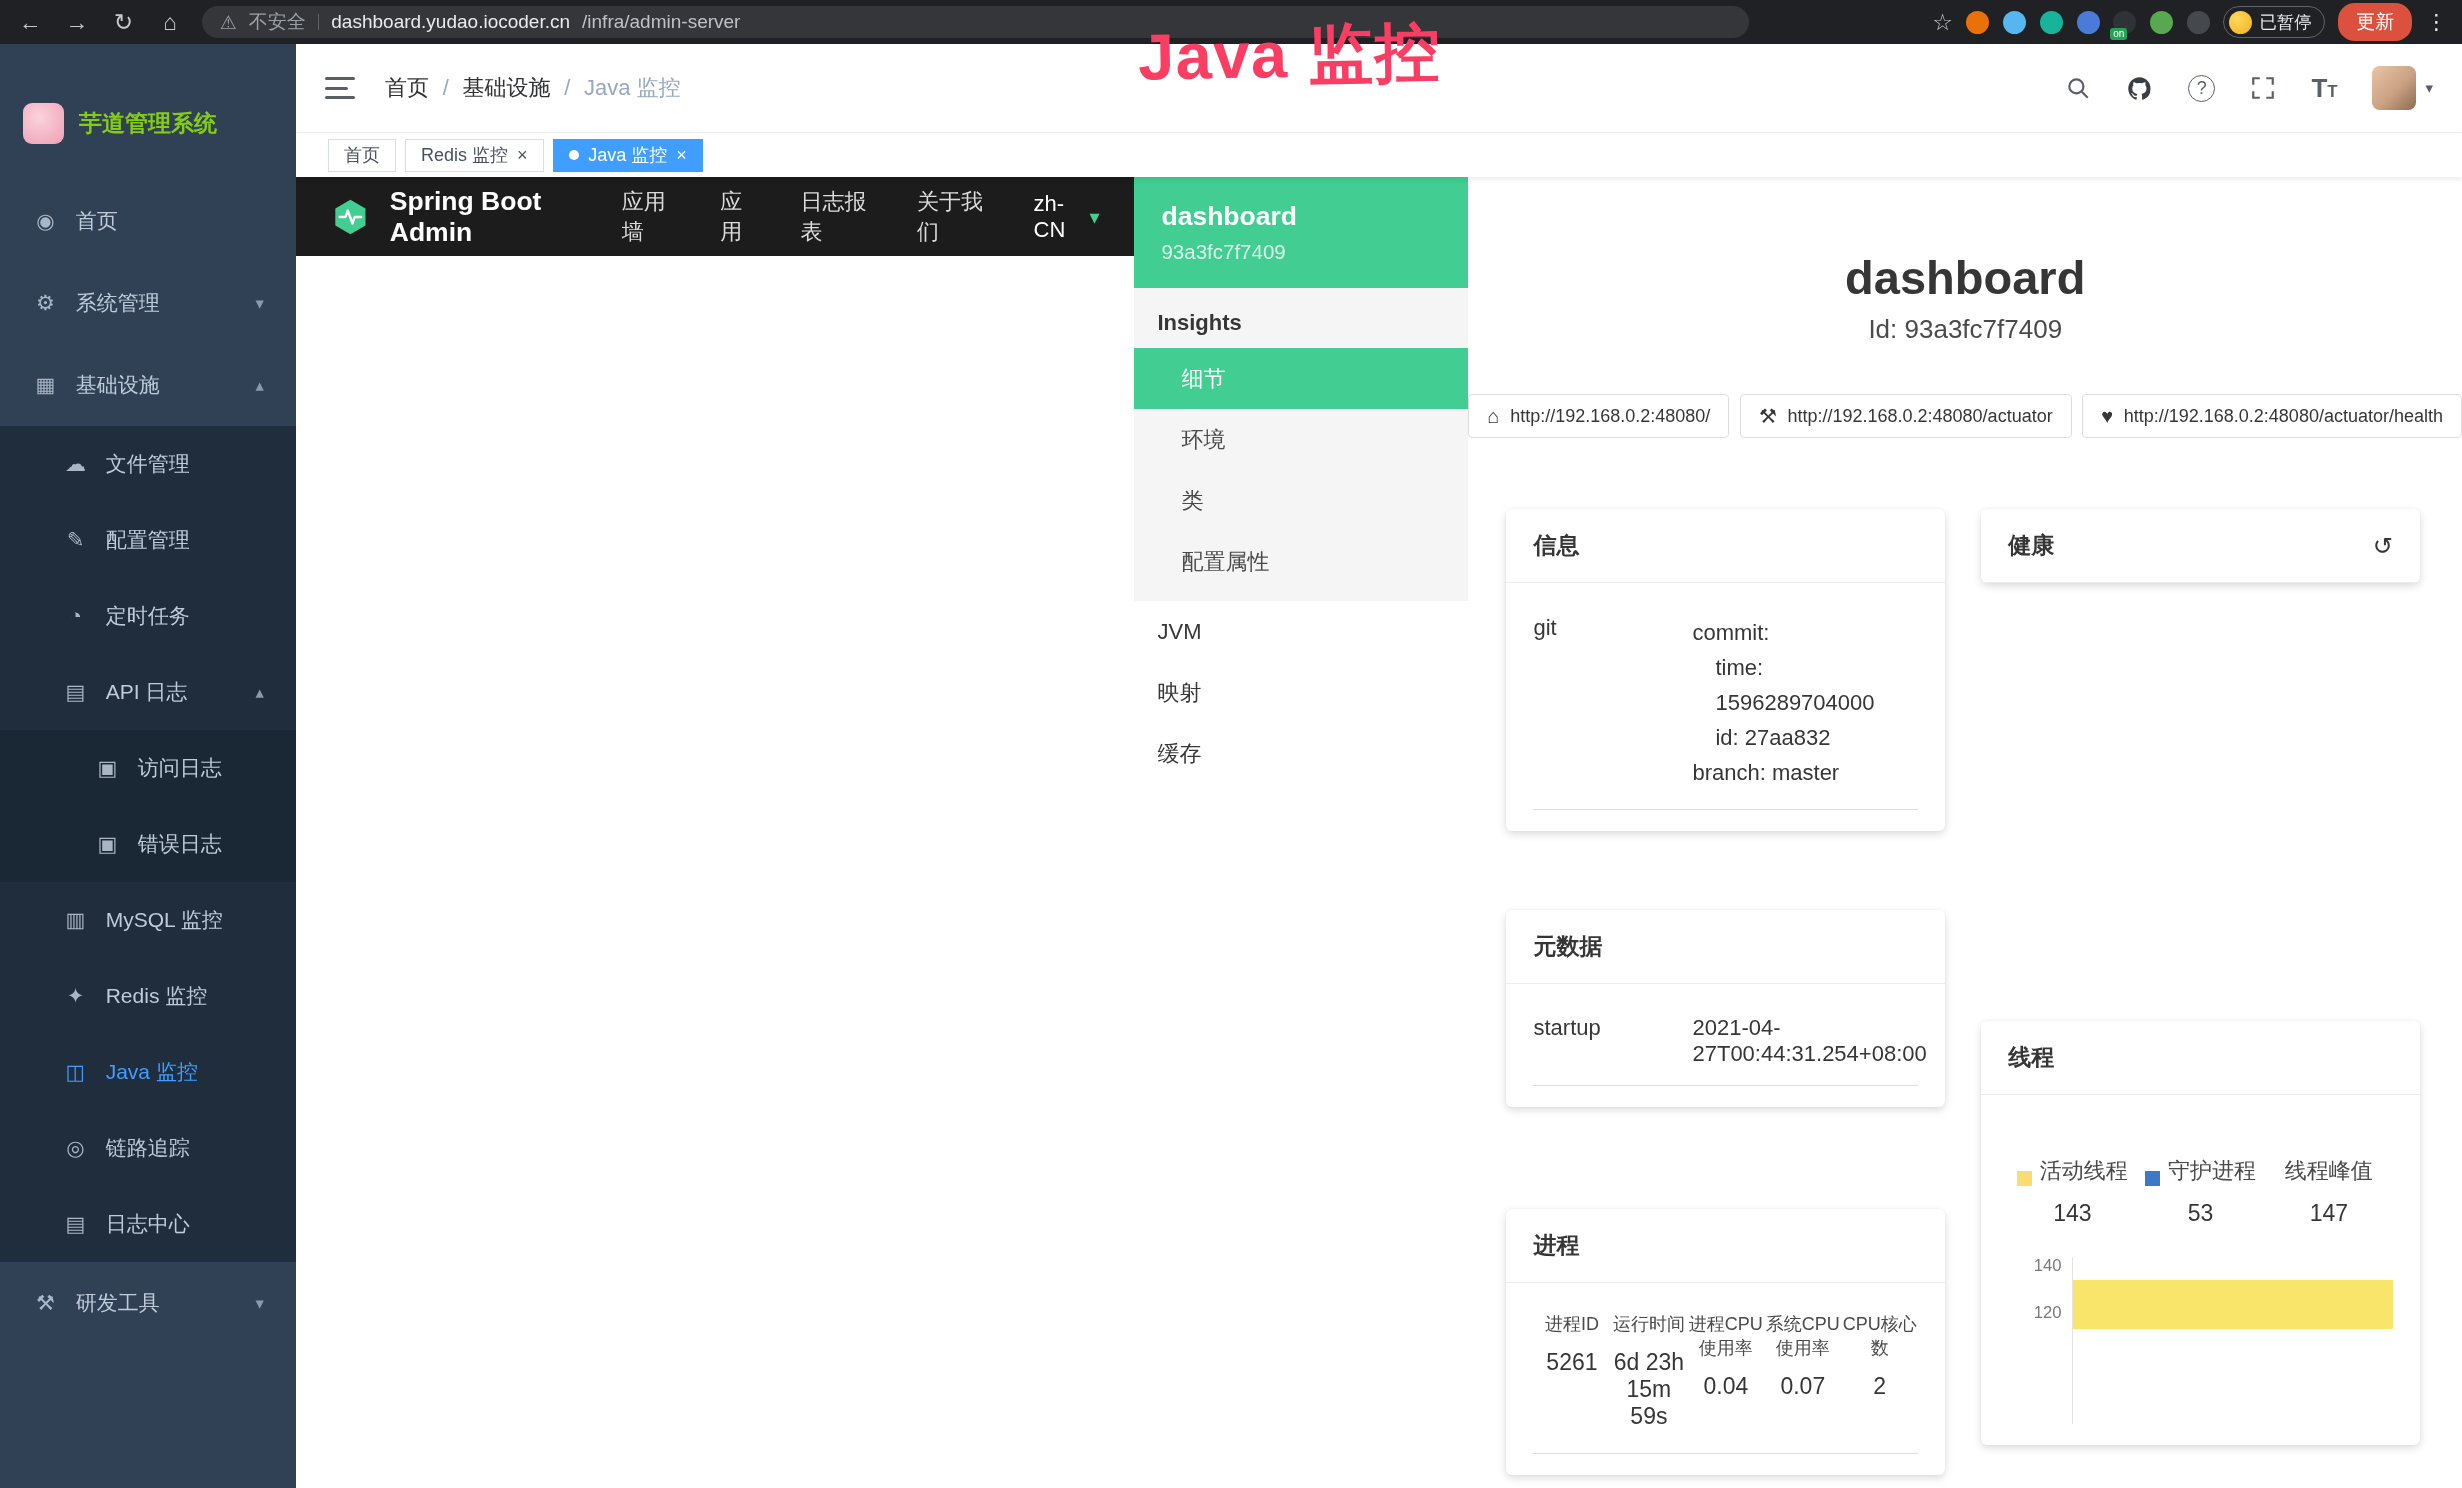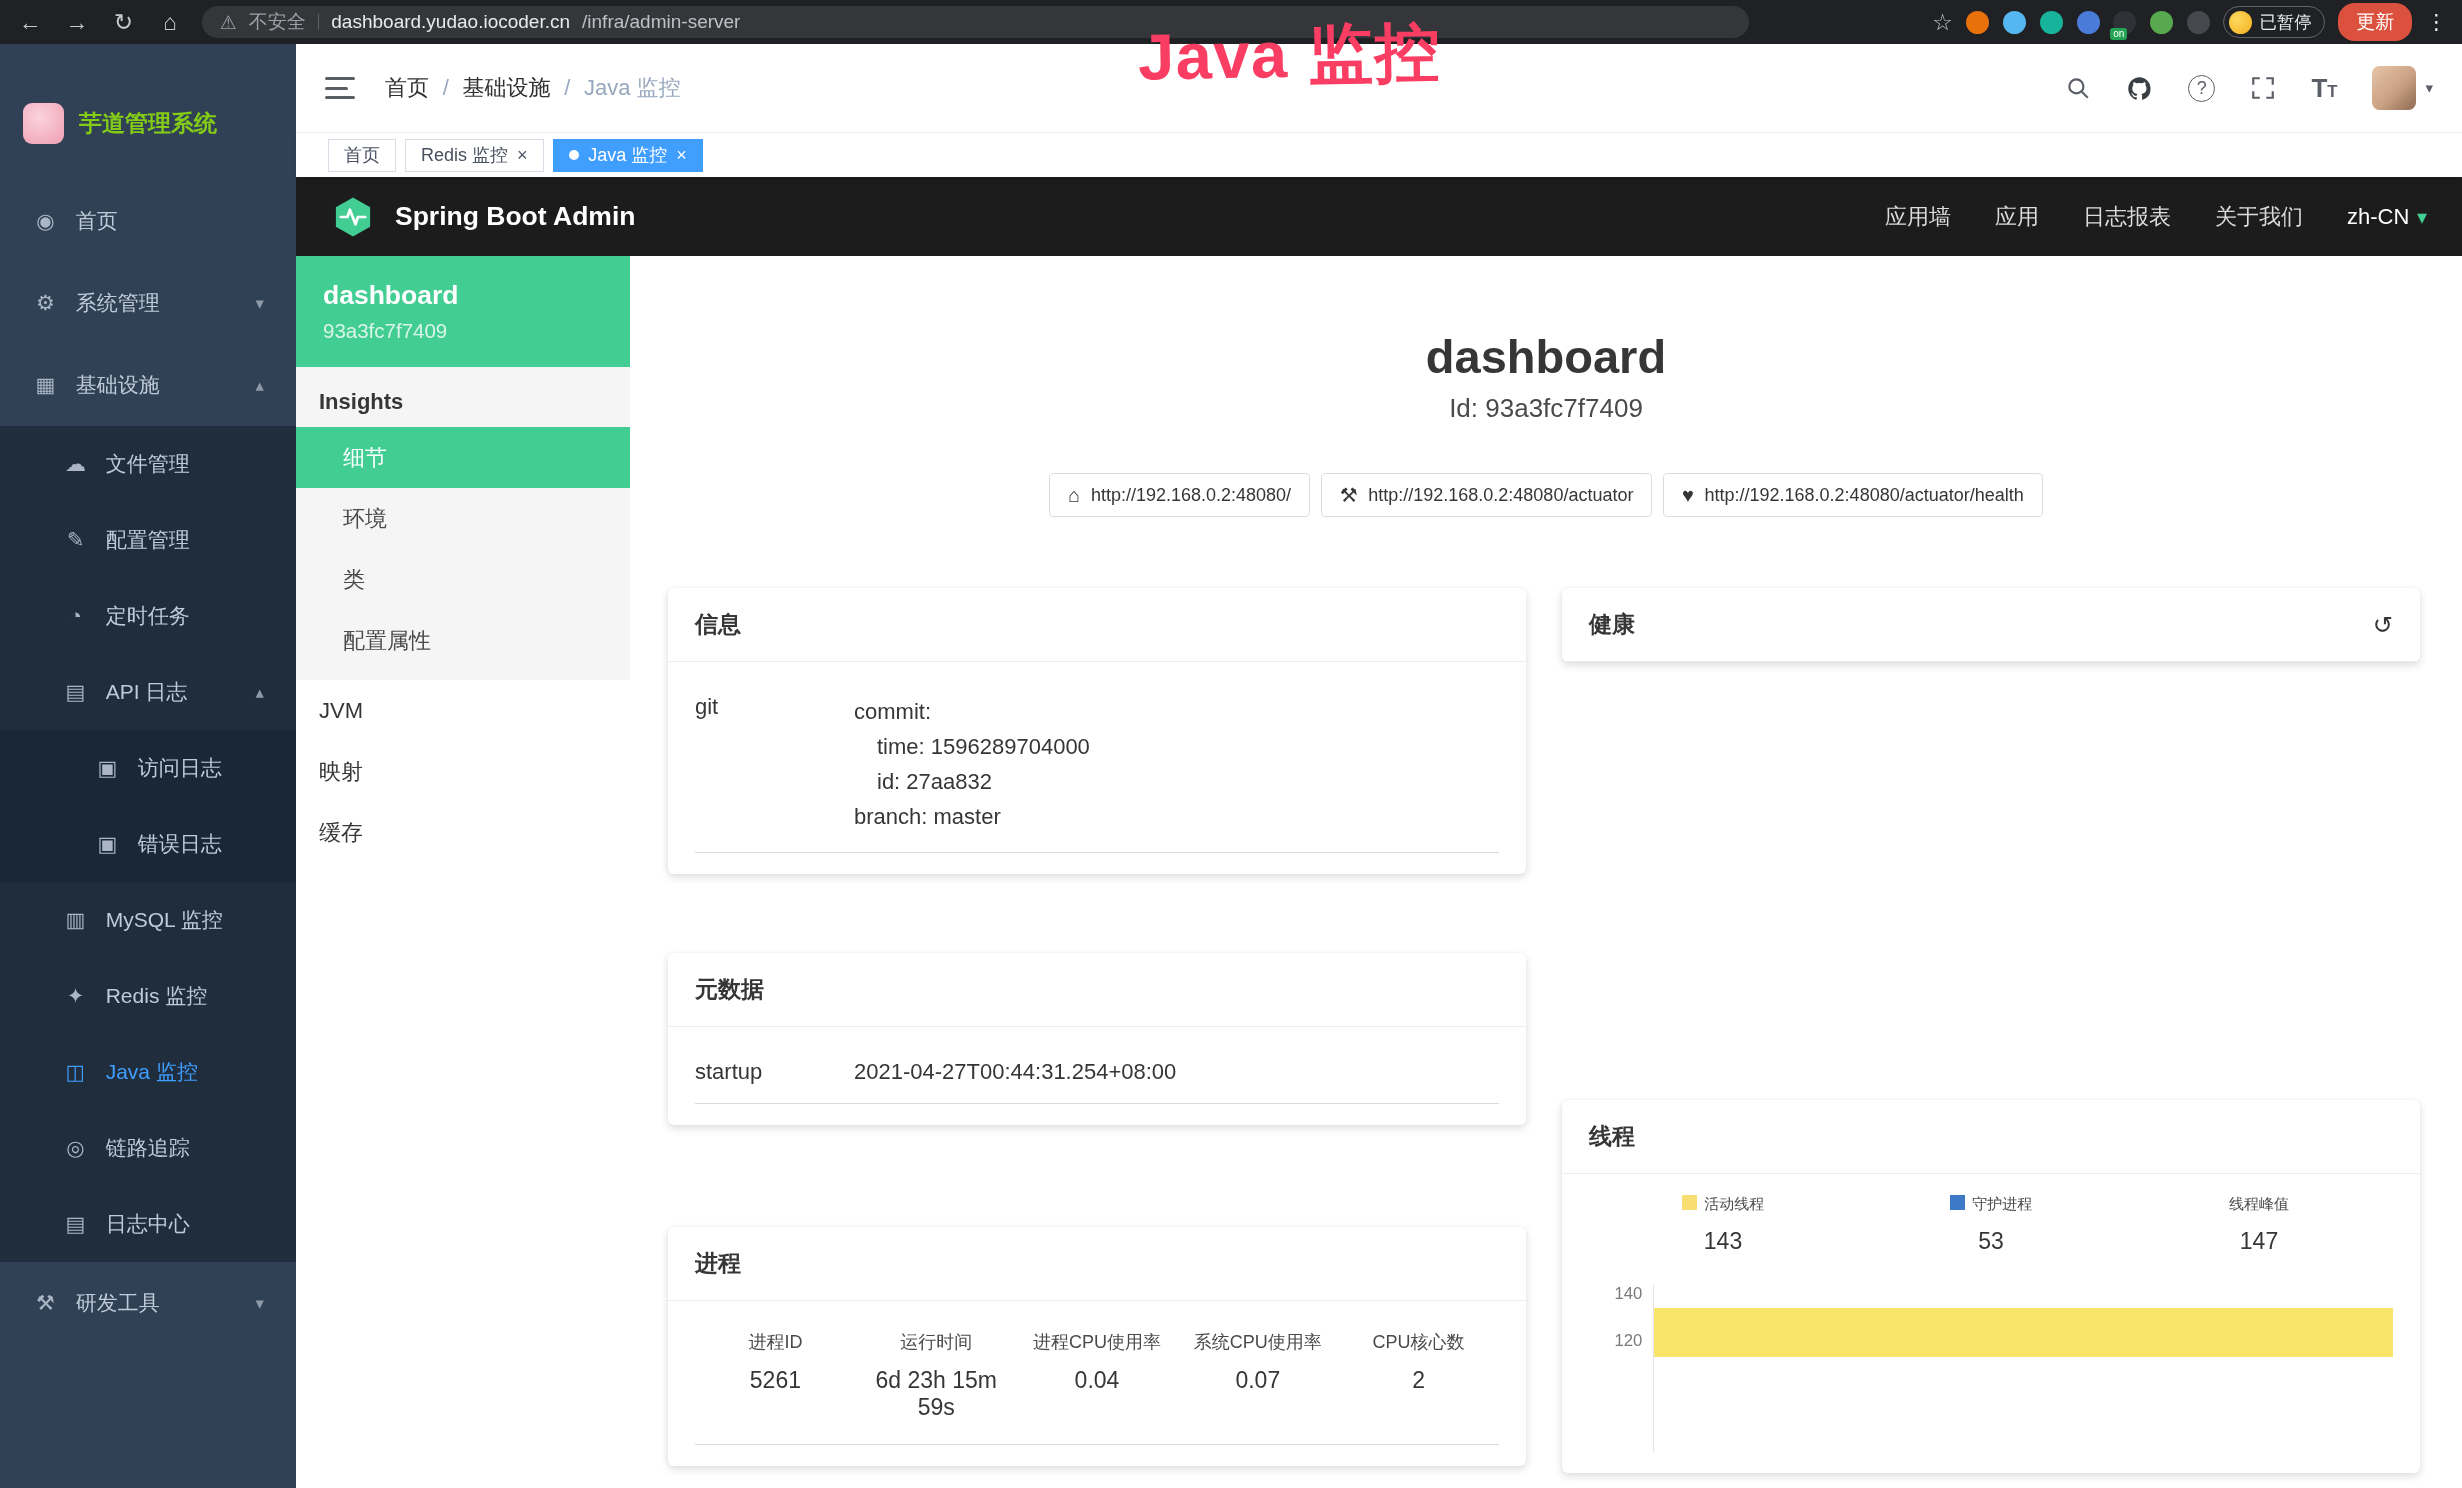--- a/index.html
+++ b/index.html
@@ -74,21 +74,21 @@
   
   .tab-bar { height:44px; background:#fff; display:flex; align-items:center; padding:0 32px;
     gap:9px; box-shadow:0 3px 6px rgba(0,0,0,.07); position:relative; z-index:3; }
   .tab { height:33px; display:flex; align-items:center; gap:9px; padding:0 15px;
     border:0.8px solid #d8dce5; font-size:18px; color:#495060; background:#fff; cursor:pointer; }
   .tab.active { background:#409eff; border-color:#409eff; color:#fff; }
   .tab .dot { width:10.6px; height:10.6px; border-radius:50%; background:#fff; }
   .tab .close { font-size:18px; }
 
   
-  .sba { flex:1; display:flex; flex-direction:column; min-height:0; }
+  .sba { flex:1; display:flex; flex-direction:row; min-height:0; }
   .sba-header { height:79px; background:#1c1c1c; display:flex; align-items:center;
     padding:0 35px; gap:20px; }
   .brand { color:#fff; font-size:26.5px; font-weight:bold; }
   .sba-nav { margin-left:auto; display:flex; gap:44px; align-items:center; font-size:22px;
     color:#dcdcdc; }
   .locale { display:flex; align-items:center; gap:7.6px; color:#fff; }
   .locale .mi-caret { color:#42cd92; font-size:20px; }
 
   .sba-body { flex:1; display:flex; min-height:0; }
   .sba-sidebar { width:334px; flex-shrink:0; background:#fff; }
@@ -132,22 +132,22 @@
   .h-label { font-weight:bold; color:#363636; }
   .up { color:#48c78e; font-weight:bold; }
 
   .proc-row { display:flex; border-bottom:0.8px solid #dbdbdb; padding:7.6px 0 23px; }
   .proc-col { flex:1; text-align:center; }
   .proc-label { font-size:18px; color:#4a4a4a; margin-bottom:13.7px; }
   .proc-val { font-size:23px; color:#363636; }
 
   .legend-row { display:flex; }
   .lg-col { flex:1; text-align:center; }
-  .lg-top { font-size:15px; color:#4a4a4a; display:flex; justify-content:center;
-    align-items:flex-start; gap:7.6px; }
+  .lg-top { font-size:22px; color:#4a4a4a; display:flex; justify-content:center;
+    align-items:flex-end; gap:7.6px;margin-top:40px; }
   .sq { width:15px; height:15px; display:inline-block; }
   .sq.yellow { background:#f7dd72; } .sq.blue { background:#3e79c7; }
   .lg-val { font-size:23px; color:#363636; margin-top:13.7px; }
   .chart { display:flex; margin-top:30px; }
   .yaxis { width:64px; text-align:right; padding-right:10.6px; font-size:16.7px; color:#7a7a7a; }
   .yaxis div { line-height:18px; margin-bottom:29px; }
   .plot { flex:1; position:relative; height:167px; border-left:0.8px solid #e3e3e3; }
   .area { position:absolute; left:0; right:0; top:23px; height:49px; background:#f8e56a; }
 
   

